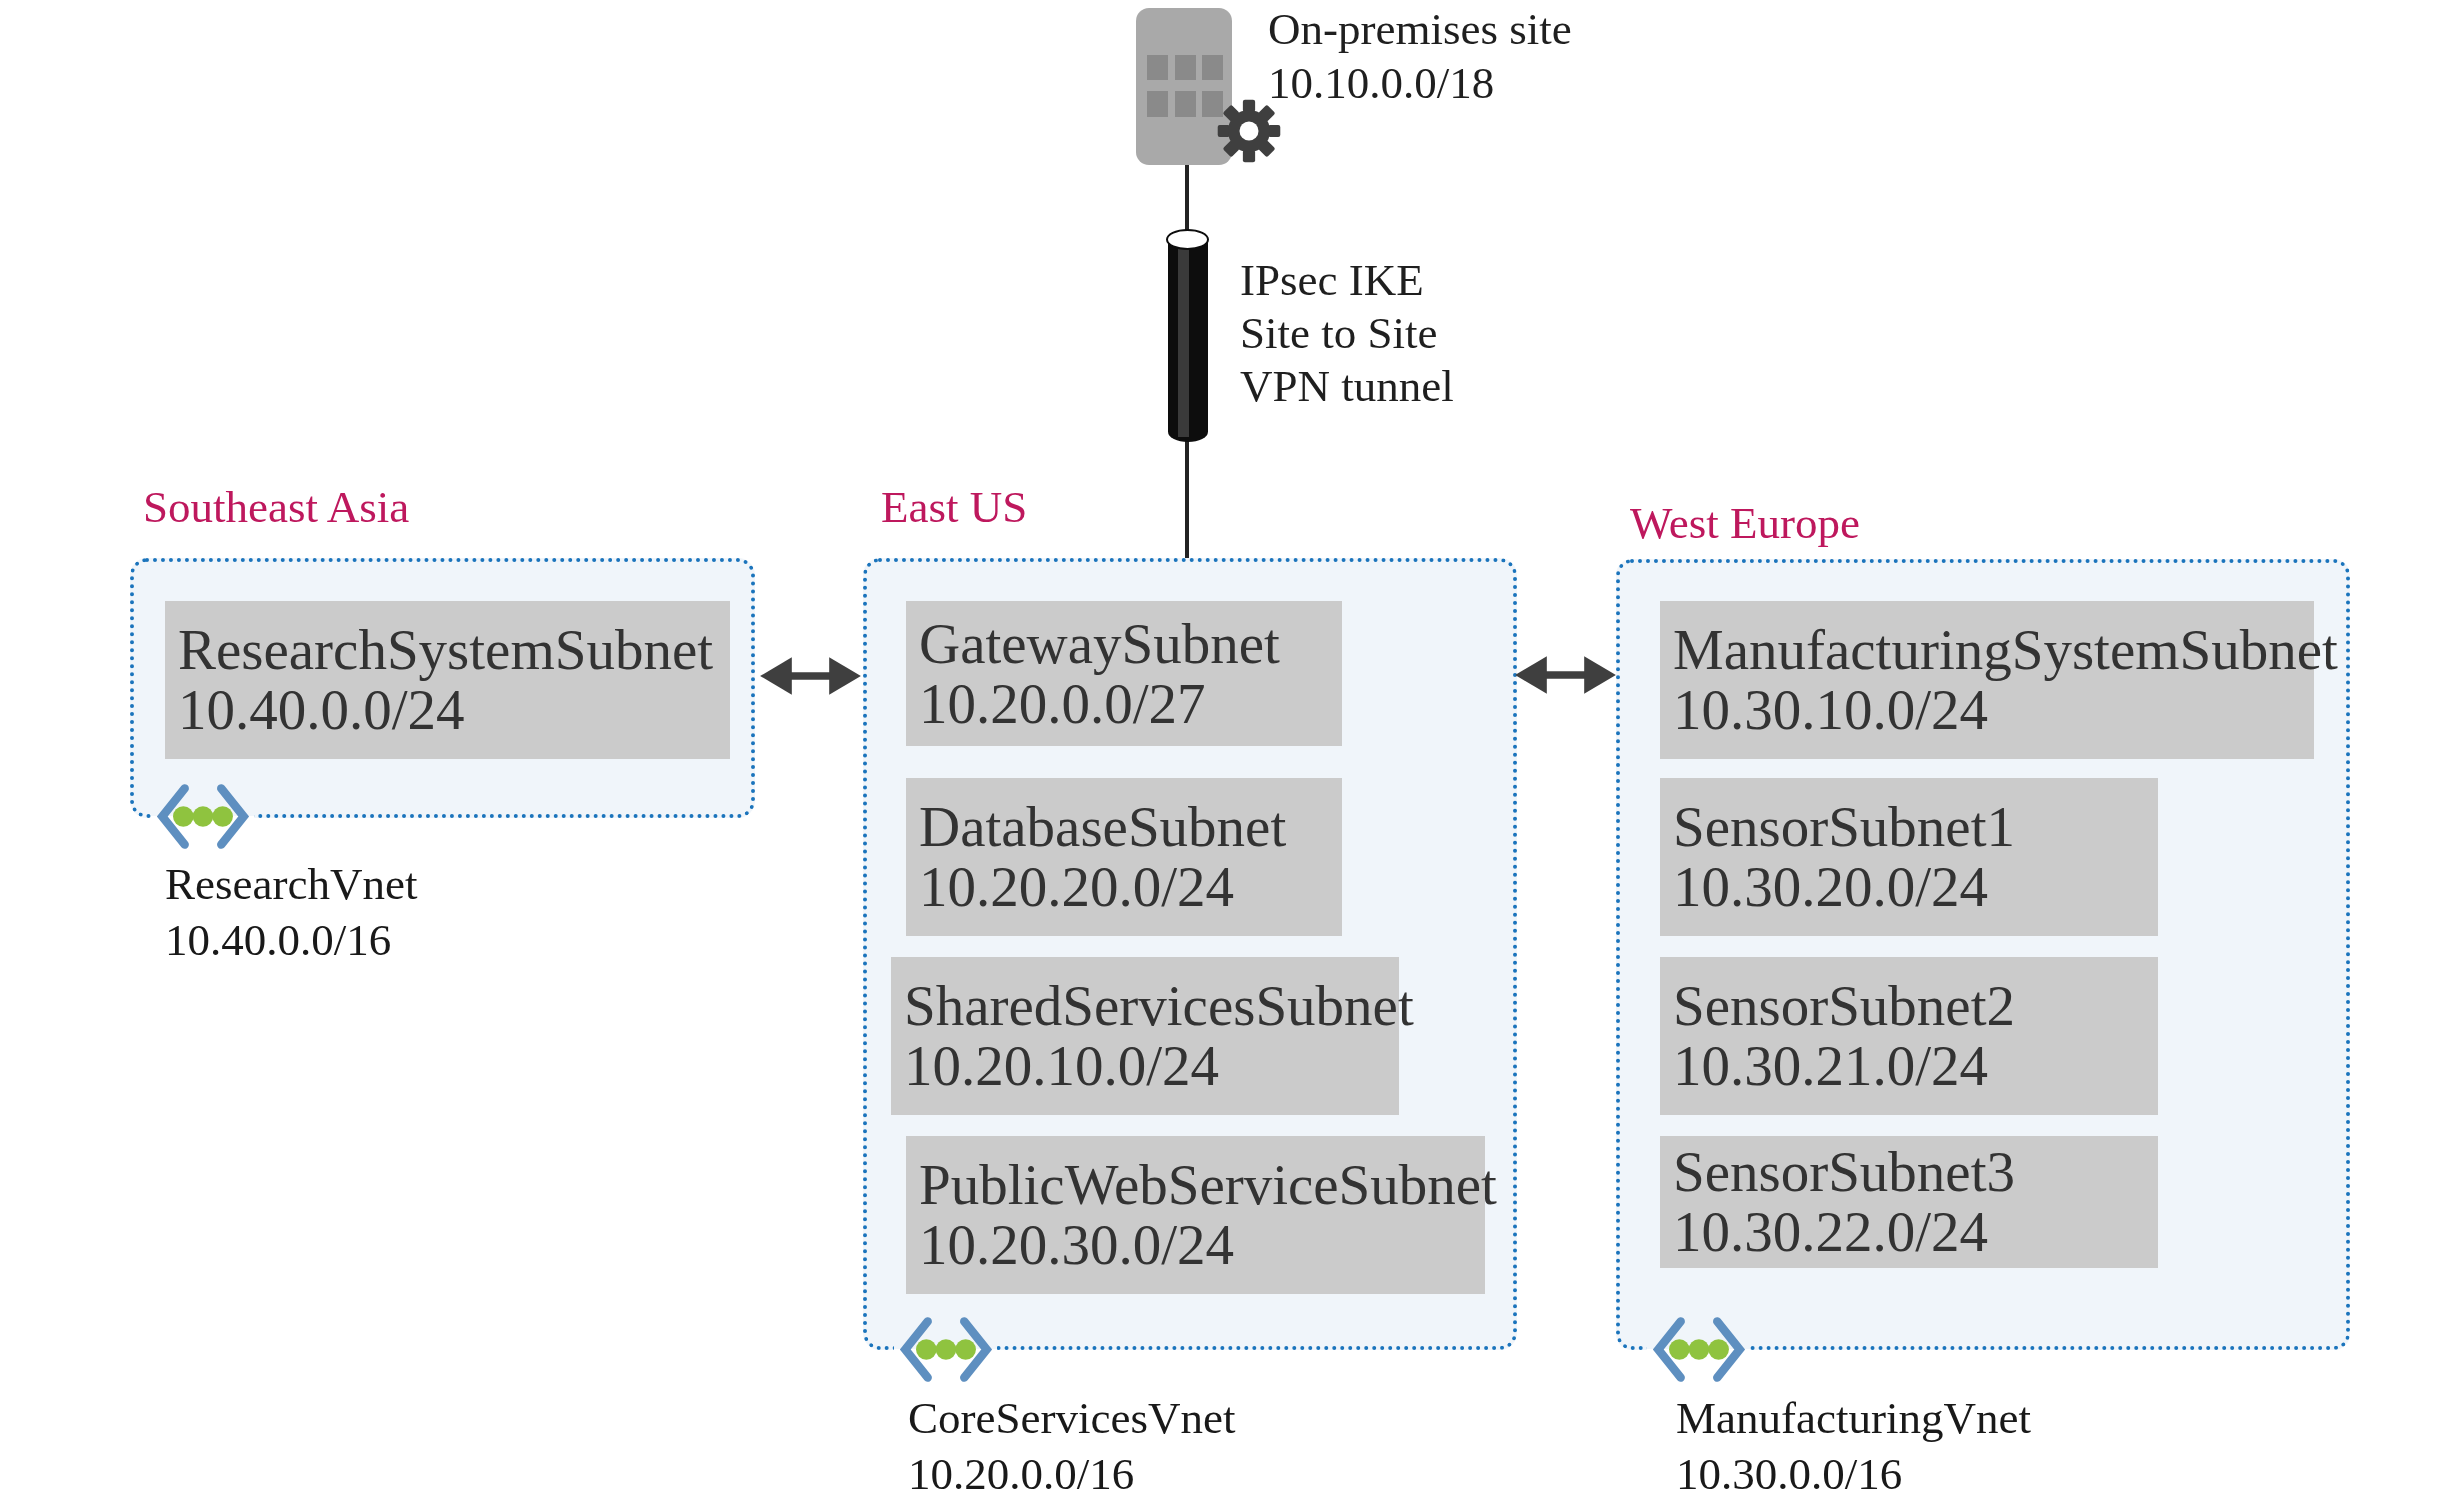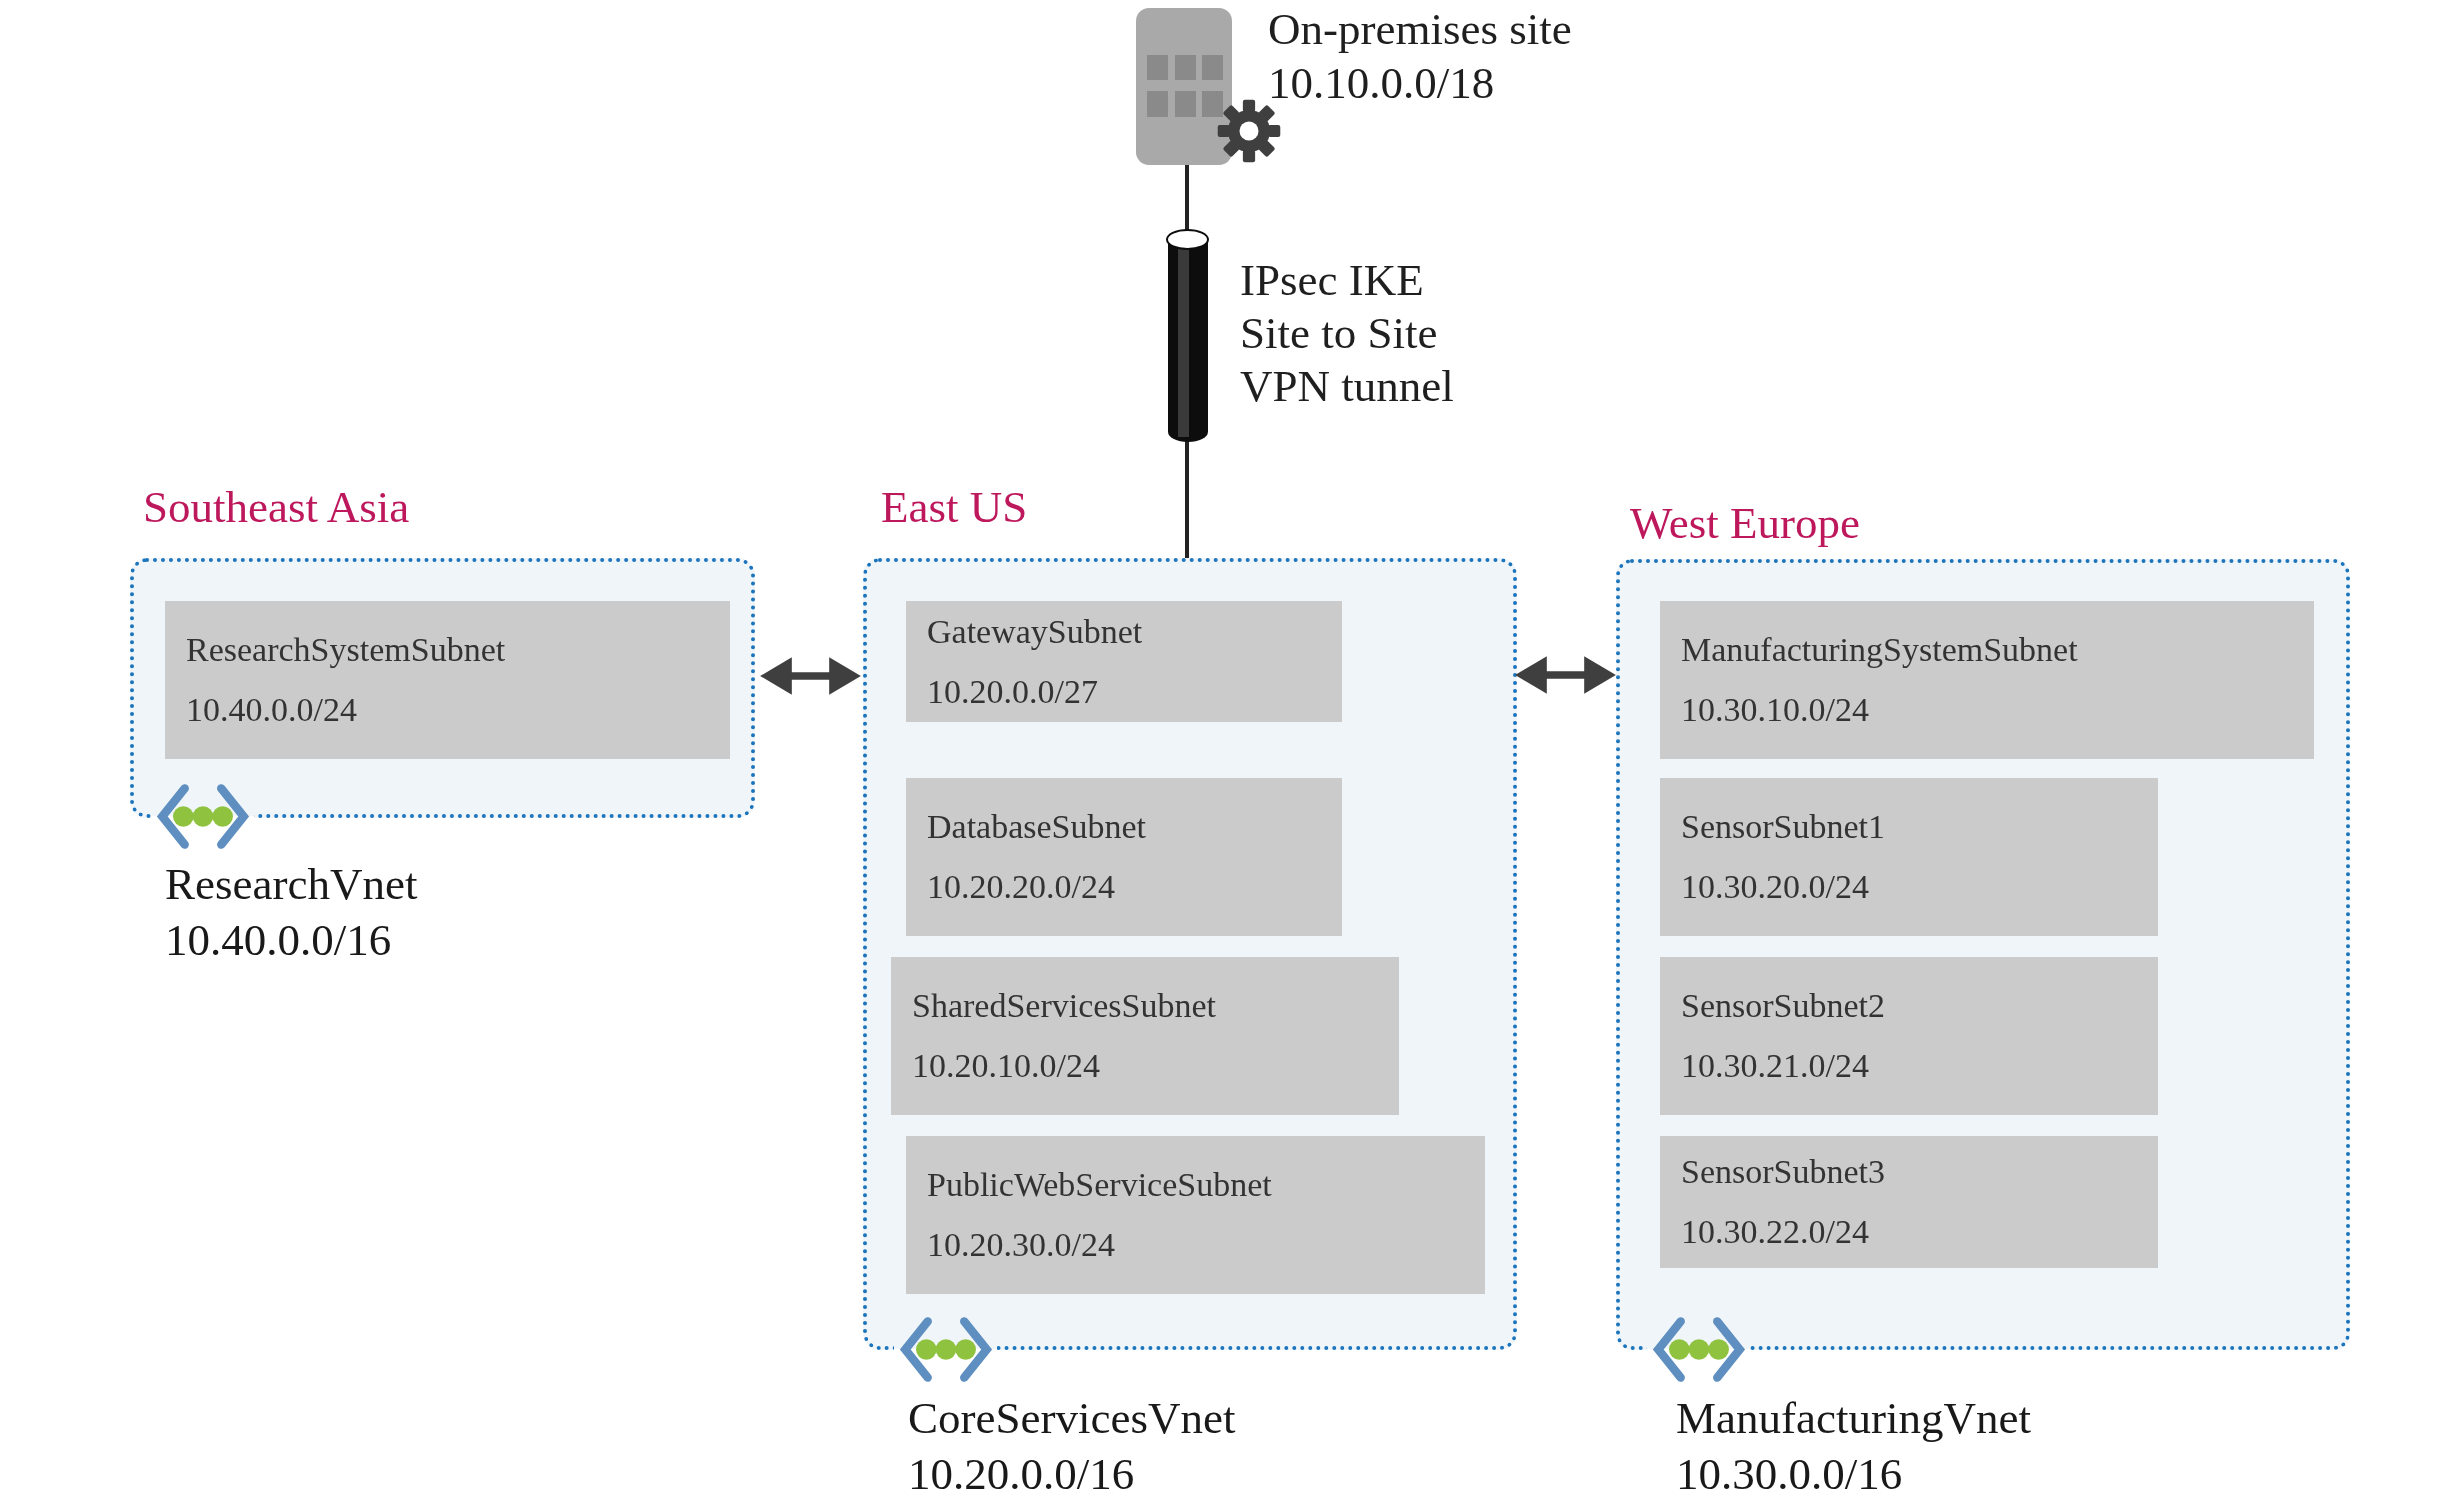--- a/index.html
+++ b/index.html
@@ -57,27 +57,27 @@
   .region-title{
     font-size:45px;line-height:49px;white-space:nowrap;color:#be185d;
   }
   .title-0{left:143px;top:483px;}
   .title-1{left:881px;top:483px;}
   .title-2{left:1630px;top:499px;}
 
   .subnet{
     position:absolute;background:var(--subnet-gray);
     display:flex;flex-direction:column;justify-content:center;
-    padding-left:21px;box-sizing:border-box;
-    font-size:34px;line-height:60px;color:#333;white-space:nowrap;
+    padding-left:13px;box-sizing:border-box;
+    font-size:57px;line-height:60px;color:#333;white-space:nowrap;
   }
   
   .s-r0-0{left:31px;top:39px;width:565px;height:158px;}
   
-  .s-r1-0{left:39px;top:39px;width:436px;height:121px;}
+  .s-r1-0{left:39px;top:39px;width:436px;height:145px;}
   .s-r1-1{left:39px;top:216px;width:436px;height:158px;}
   .s-r1-2{left:24px;top:395px;width:508px;height:158px;}
   .s-r1-3{left:39px;top:574px;width:579px;height:158px;}
   
   .s-r2-0{left:40px;top:38px;width:654px;height:158px;}
   .s-r2-1{left:40px;top:215px;width:498px;height:158px;}
   .s-r2-2{left:40px;top:394px;width:498px;height:158px;}
   .s-r2-3{left:40px;top:573px;width:498px;height:132px;}
 
   

